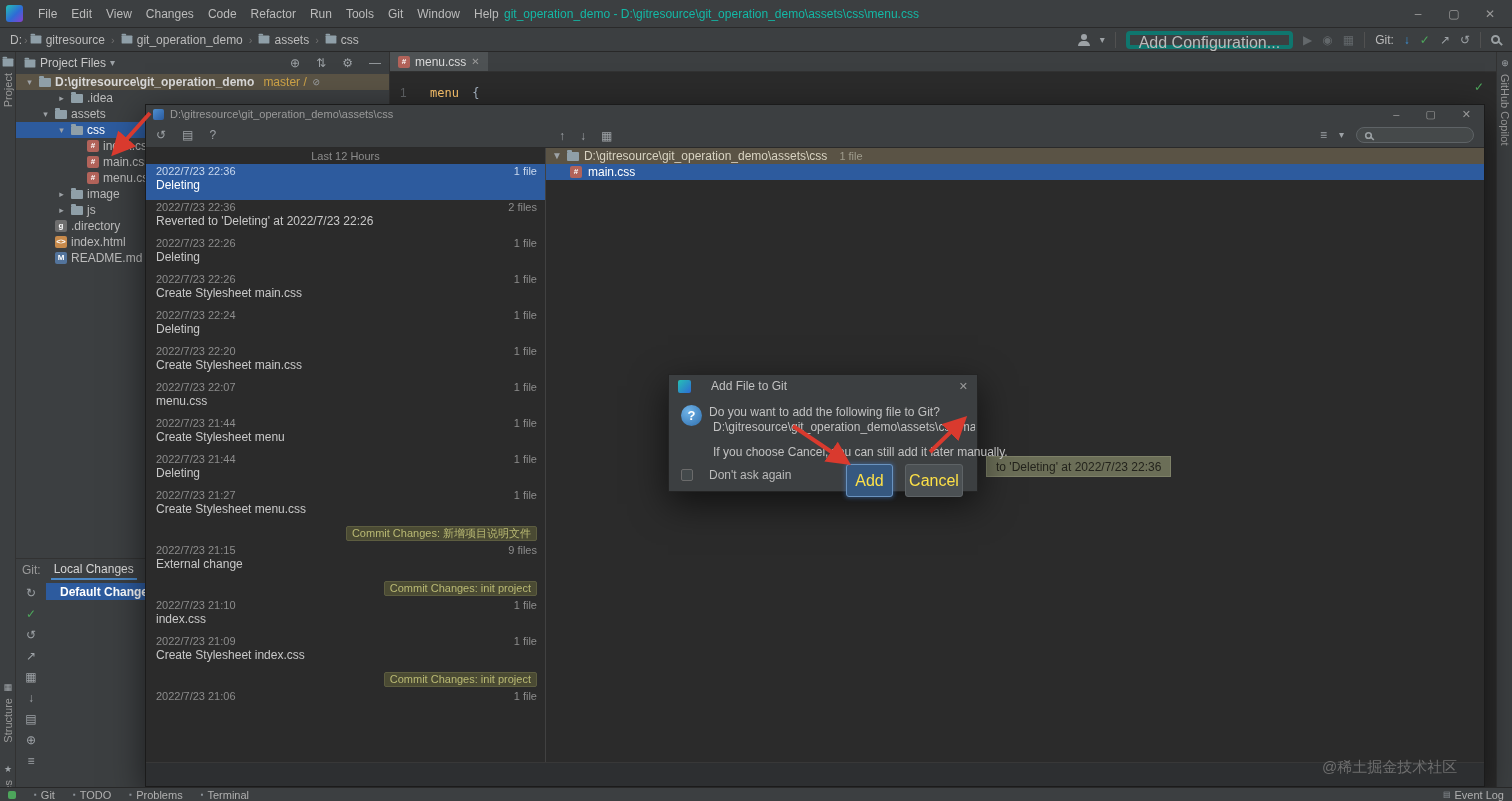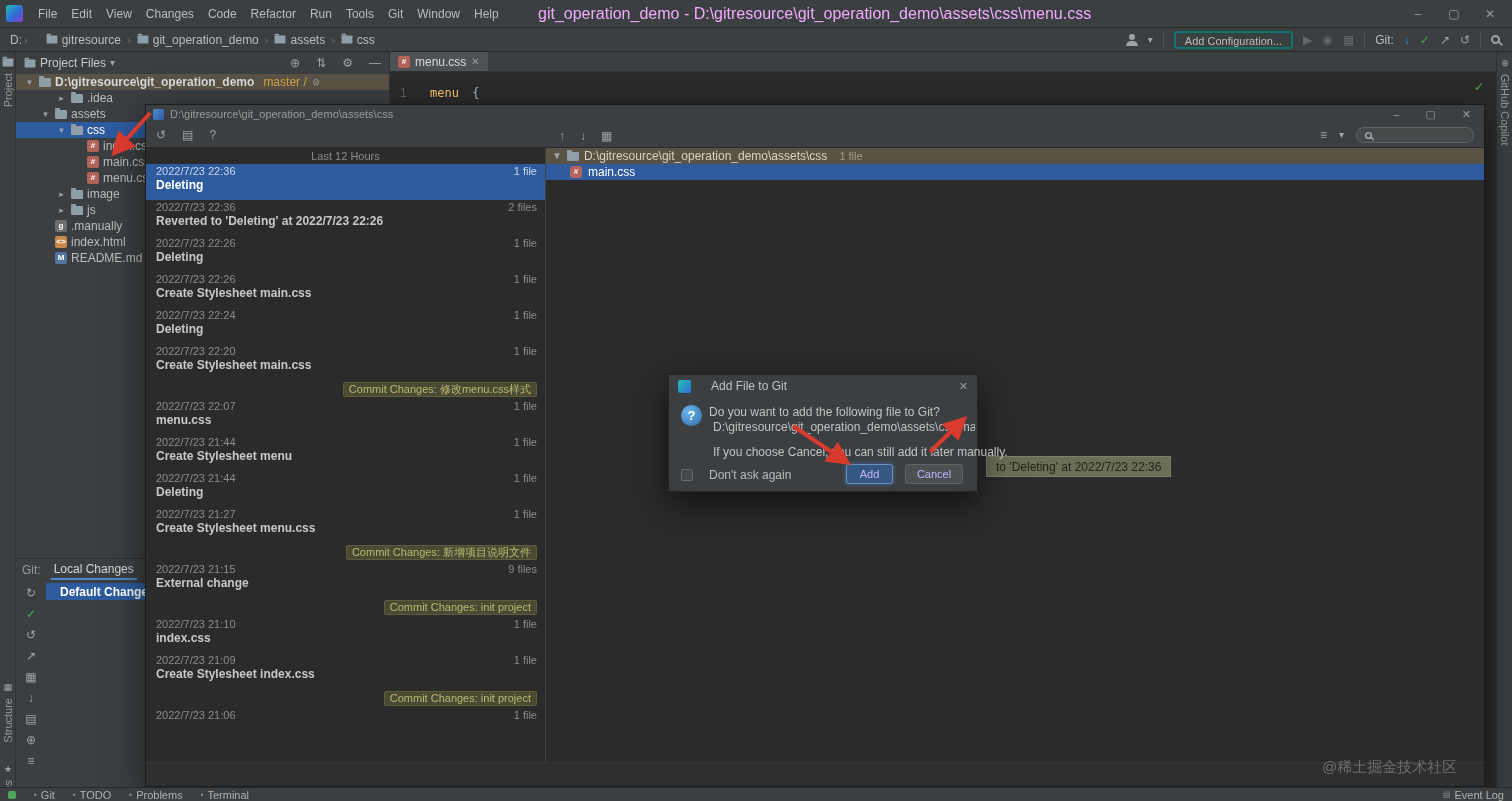--- a/index.html
+++ b/index.html
@@ -4,31 +4,31 @@
 <style>
   *{margin:0;padding:0;box-sizing:border-box}
   html,body{width:1512px;height:801px}
   body{position:relative;background:#2b2b2b;font-family:"Liberation Sans",sans-serif;font-size:12px;color:#bbb;overflow:hidden}
   .abs{position:absolute}
   
   .titlebar{left:0;top:0;width:1512px;height:28px;background:#3c3f41;border-bottom:1px solid #2a2a2a;display:flex;align-items:center}
   .logo{width:17px;height:17px;border-radius:3px;background:linear-gradient(135deg,#25c0b4,#2e6bd6 55%,#8a3fd1);margin:0 8px 0 6px;flex:0 0 auto}
   .menu-bar{display:flex}
   .menu-item{padding:0 7px;color:#bbb;line-height:28px}
-  .win-title{position:absolute;left:538px;color:#f0abfc;font-size:16px;white-space:nowrap}
+  .win-title{position:absolute;left:504px;color:#14b8a6;font-size:12px;white-space:nowrap}
   .win-controls{margin-left:auto;display:flex;padding-right:4px}
   .win-btn{width:36px;text-align:center;color:#9a9a9a;font-size:12px}
   
   .navbar{left:0;top:28px;width:1512px;height:24px;background:#3c3f41;border-bottom:1px solid #282828;display:flex;align-items:center;padding-left:10px}
-  .crumbs{display:flex;align-items:center;gap:4px;margin-left:16px}
+  .crumbs{display:flex;align-items:center;gap:4px;margin-left:0}
   .crumb{display:flex;align-items:center;gap:4px;color:#bcbcbc}
   .crumb-sep{color:#6f6f6f;font-size:11px;padding:0 2px}
   .nav-right{margin-left:auto;display:flex;align-items:center;gap:10px;padding-right:12px}
   .vsep{width:1px;height:16px;background:#515151}
-  .addcfg{border:2px solid #0f766e;border-radius:4px;height:18px;line-height:16px;padding:0 9px;color:#bbb;font-size:11px;white-space:nowrap}
+  .addcfg{border:4px solid #0f766e;border-radius:4px;height:18px;line-height:16px;padding:0 9px;color:#bbb;font-size:16px;white-space:nowrap}
   .icon{color:#9da2a6;font-size:12px;line-height:1}
   .icon.dim{color:#63686b}
   .icon.blue{color:#3b92d8}
   .icon.green{color:#4da55b}
   .icon.sm{font-size:10px}
   .mag{width:9px;height:9px;border:2px solid #9aa0a3;border-radius:50%;position:relative;display:inline-block}
   .mag::after{content:"";position:absolute;width:6px;height:2px;background:#9aa0a3;transform:rotate(45deg);right:-5px;bottom:-2px}
   .person{width:12px;height:12px;position:relative;display:inline-block}
   .person::before{content:"";position:absolute;left:3px;top:0;width:6px;height:6px;border-radius:50%;background:#9da2a6}
   .person::after{content:"";position:absolute;left:0;bottom:0;width:12px;height:5px;border-radius:6px 6px 0 0;background:#9da2a6}
@@ -87,41 +87,41 @@
   .hw-mid{position:absolute;left:413px;top:0;height:25px;display:flex;align-items:center;gap:15px}
   .hw-right{margin-left:auto;display:flex;align-items:center;gap:12px}
   .searchbox{width:118px;height:16px;border:1px solid #5e6366;border-radius:9px;background:#45494a;display:flex;align-items:center;padding:0 7px;gap:5px}
   .hw-content{position:absolute;top:43px;left:0;right:0;bottom:24px;display:flex}
   .h-list{width:400px;border-right:1px solid #414141;overflow:hidden}
   .h-header{height:16px;text-align:center;color:#8c8c8c;font-size:11px;line-height:16px}
   .h-entry{height:36px;padding:1px 8px 2px 10px}
   .h-entry.sel{background:#2d5b9e}
   .h-top{display:flex;justify-content:space-between;font-size:11px;color:#8c8c8c;height:13px}
   .h-entry.sel .h-top{color:#c9d8ee}
-  .h-title{font-size:12px;font-weight:bold;color:#c8c8c8;line-height:14px;white-space:nowrap}
+  .h-title{font-size:12px;font-weight:normal;color:#c8c8c8;line-height:14px;white-space:nowrap}
   .h-entry.sel .h-title{color:#fff}
   .hl-row{height:19px;display:flex;justify-content:flex-end;align-items:center;padding-right:8px}
   .hl-label{background:#4a4a33;border:1px solid #5d5d40;color:#b9b973;font-size:11px;line-height:13px;padding:0 5px;border-radius:2px;white-space:nowrap}
   .h-pane{flex:1;position:relative}
   .hp-header{height:16px;background:#5a5345;display:flex;align-items:center;gap:5px;padding:0 6px;color:#d8d3c2}
   .hp-count{color:#9f9c8d;margin-left:7px;font-size:11px}
   .hp-file{height:16px;background:#2d5b9e;display:flex;align-items:center;gap:6px;padding:0 24px;color:#fff}
   .hw-bottom{position:absolute;left:0;right:0;bottom:0;height:24px;background:#2d2f31;border-top:1px solid #383838}
   
   .dialog{left:668px;top:374px;width:310px;height:118px;background:#3c3f41;border:1px solid #242424;box-shadow:0 12px 34px rgba(0,0,0,.6);z-index:30}
   .dlg-title{height:22px;display:flex;align-items:center;gap:20px;padding:0 9px;color:#c2c2c2}
   .dlg-icon{width:13px;height:13px;border-radius:2px;background:linear-gradient(135deg,#25c0b4,#2e6bd6);flex:0 0 auto}
   .dlg-close{margin-left:auto;color:#9a9a9a;font-size:11px}
   .dlg-q{position:absolute;left:12px;top:30px;width:21px;height:21px;border-radius:50%;background:radial-gradient(circle at 35% 30%,#6fb3e8,#2f6fae);color:#fff;font-weight:bold;text-align:center;line-height:21px;font-size:13px}
   .dlg-l1{position:absolute;left:40px;top:30px;color:#c2c2c2;white-space:nowrap}
   .dlg-l2{position:absolute;left:44px;top:45px;right:2px;color:#c2c2c2;white-space:nowrap;overflow:hidden}
   .dlg-l3{position:absolute;left:44px;top:70px;color:#c2c2c2;white-space:nowrap}
   .dlg-check{position:absolute;left:12px;top:93px;display:flex;align-items:center;gap:16px;color:#bbb}
   .cb{width:12px;height:12px;background:#43494b;border:1px solid #6b6b6b;border-radius:2px}
-  .btn{position:absolute;top:89px;height:20px;border-radius:3px;font-size:11px;color:#c4b5fd;display:flex;align-items:center;justify-content:center}
+  .btn{position:absolute;top:89px;height:33px;border-radius:3px;font-size:16px;color:#fde047;display:flex;align-items:center;justify-content:center}
   .btn-add{left:177px;width:47px;background:#365880;border:1px solid #6a93c0;box-shadow:0 0 4px 1px rgba(70,130,210,.45)}
   .btn-cancel{left:236px;width:58px;background:#4b5053;border:1px solid #5e6366}
   
   .tooltip{left:986px;top:456px;height:21px;background:#6b6e57;border:1px solid #7e8168;color:#23231c;display:flex;align-items:center;padding:0 9px;z-index:20;white-space:nowrap}
   .watermark{left:1322px;top:758px;color:#6d6d6d;font-size:15px;z-index:15}
   .arrows{left:0;top:0;z-index:40;pointer-events:none}
   
   .statusbar{left:0;top:787px;width:1512px;height:14px;background:#3c3f41;border-top:1px solid #282828;display:flex;align-items:center;gap:18px;padding:0 8px;font-size:11px;color:#b0b0b0;z-index:50}
   .sb-item{display:flex;align-items:center;gap:4px}
   .sb-ic{font-size:8px;color:#8b9197}
@@ -276,21 +276,21 @@
           <span>image</span>
         </div>
         <div class="tree-row" style="padding-left: 40px;">
           <span class="tw">▸</span>
           <span class="fold"></span>
           <span>js</span>
         </div>
         <div class="tree-row" style="padding-left: 24px;">
           <span class="tw"></span>
           <span class="ficon file">g</span>
-          <span>.manually</span>
+          <span>.directory</span>
         </div>
         <div class="tree-row" style="padding-left: 24px;">
           <span class="tw"></span>
           <span class="ficon html">&lt;&gt;</span>
           <span>index.html</span>
         </div>
         <div class="tree-row" style="padding-left: 24px;">
           <span class="tw"></span>
           <span class="ficon md">M</span>
           <span>README.md</span>
@@ -402,23 +402,20 @@
               <span>1 file</span>
             </div>
             <div class="h-title">Deleting</div>
           </div>
           <div class="h-entry">
             <div class="h-top">
               <span>2022/7/23 22:20</span>
               <span>1 file</span>
             </div>
             <div class="h-title">Create Stylesheet main.css</div>
-          </div>
-          <div class="hl-row">
-            <span class="hl-label">Commit Changes: 修改menu.css样式</span>
           </div>
           <div class="h-entry">
             <div class="h-top">
               <span>2022/7/23 22:07</span>
               <span>1 file</span>
             </div>
             <div class="h-title">menu.css</div>
           </div>
           <div class="h-entry">
             <div class="h-top">

